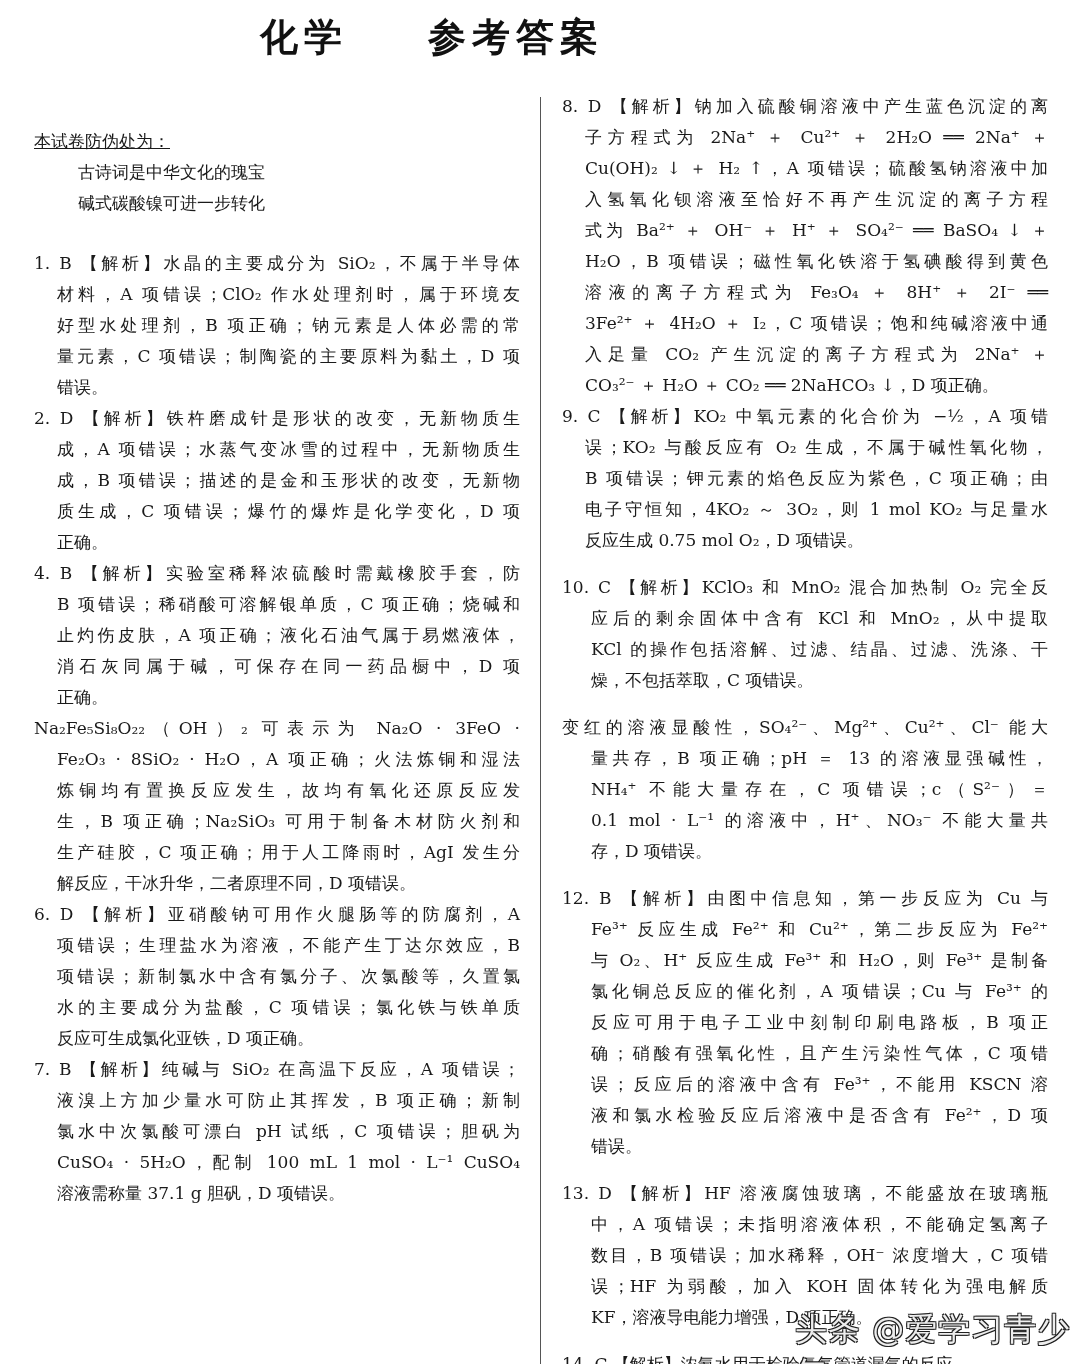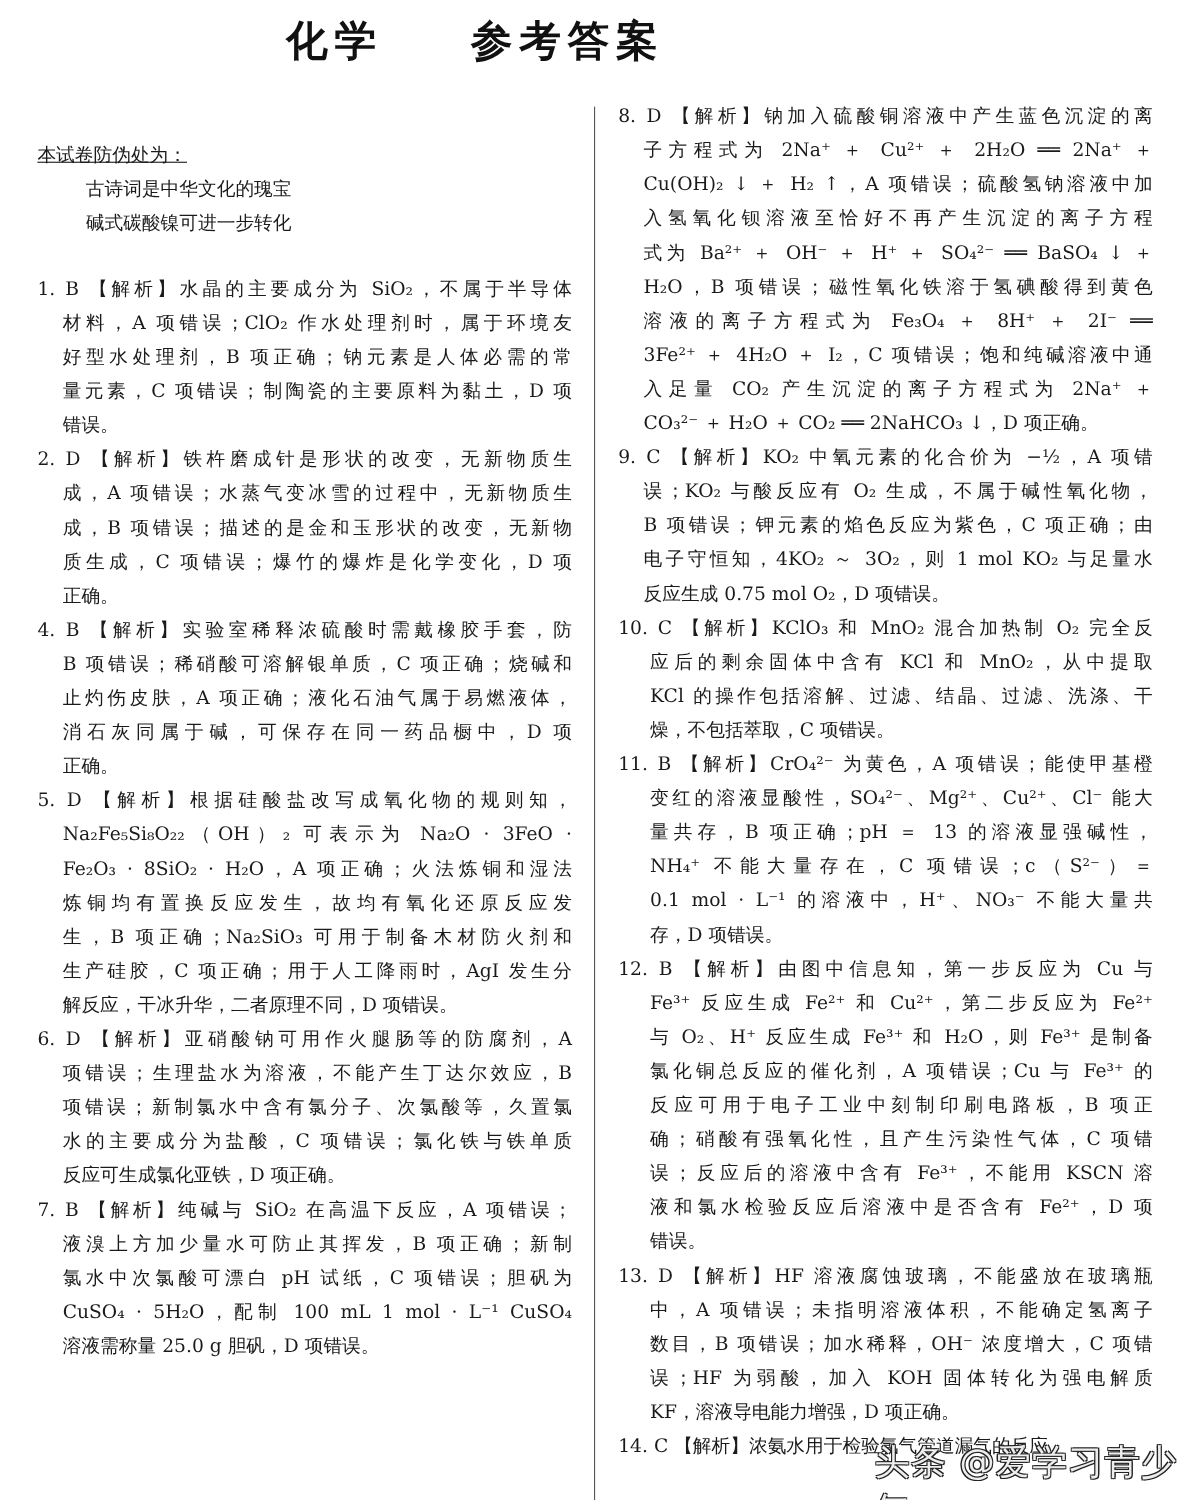--- a/index.html
+++ b/index.html
@@ -16,21 +16,21 @@
   .col.right { left:562px; top:91px; width:486px; }
   .ln { white-space:nowrap; height:31px; text-align:justify; text-align-last:justify; overflow:visible; }
   .ln.last { text-align-last:left; }
   .ln.ind { padding-left:23px; }
   .notice-head { margin-bottom:0;text-decoration:underline; }
   .notice-line { padding-left:44px; text-align-last:left; }
   .spacer { height:29px; }
   .q { margin:0; }
   .q .ln:first-child { padding-left:0; }
   .q.wide .ln { padding-left:29px; }
-  .q.wide .ln:first-child { padding-left:0; }
+  .q.wide .ln:first-child { padding-left:0;margin-top:16px; }
   .watermark { position:absolute; left:795px; top:1308px; font-family:"DejaVu Sans","Liberation Sans",sans-serif;
                font-size:32px; color:rgba(255,255,255,0.92);
                text-shadow:-1px -1px 0 #222, 1px -1px 0 #222, -1px 1px 0 #222, 1px 1px 0 #222; letter-spacing:1px; }
 </style>
 </head>
 <body>
 
 <div class="title">
   <span>化学</span><span class="gap"></span><span>参考答案</span>
 </div>
@@ -60,41 +60,40 @@
         <div class="ln ind last">正确。</div>
       </div>
       <div class="q">
         <div class="ln">4. B 【解析】实验室稀释浓硫酸时需戴橡胶手套，防</div>
         <div class="ln ind">B 项错误；稀硝酸可溶解银单质，C 项正确；烧碱和</div>
         <div class="ln ind">止灼伤皮肤，A 项正确；液化石油气属于易燃液体，</div>
         <div class="ln ind">消石灰同属于碱，可保存在同一药品橱中，D 项</div>
         <div class="ln ind last">正确。</div>
       </div>
       <div class="q">
-        <div class="ln">5. D 【解析】根据硅酸盐改写成氧化物的规则知，</div>
         <div class="ln ind">Na₂Fe₅Si₈O₂₂（OH）₂ 可表示为 Na₂O · 3FeO ·</div>
         <div class="ln ind">Fe₂O₃ · 8SiO₂ · H₂O，A 项正确；火法炼铜和湿法</div>
         <div class="ln ind">炼铜均有置换反应发生，故均有氧化还原反应发</div>
         <div class="ln ind">生，B 项正确；Na₂SiO₃ 可用于制备木材防火剂和</div>
         <div class="ln ind">生产硅胶，C 项正确；用于人工降雨时，AgI 发生分</div>
         <div class="ln ind last">解反应，干冰升华，二者原理不同，D 项错误。</div>
       </div>
       <div class="q">
         <div class="ln">6. D 【解析】亚硝酸钠可用作火腿肠等的防腐剂，A</div>
         <div class="ln ind">项错误；生理盐水为溶液，不能产生丁达尔效应，B</div>
         <div class="ln ind">项错误；新制氯水中含有氯分子、次氯酸等，久置氯</div>
         <div class="ln ind">水的主要成分为盐酸，C 项错误；氯化铁与铁单质</div>
         <div class="ln ind last">反应可生成氯化亚铁，D 项正确。</div>
       </div>
       <div class="q">
         <div class="ln">7. B 【解析】纯碱与 SiO₂ 在高温下反应，A 项错误；</div>
         <div class="ln ind">液溴上方加少量水可防止其挥发，B 项正确；新制</div>
         <div class="ln ind">氯水中次氯酸可漂白 pH 试纸，C 项错误；胆矾为</div>
         <div class="ln ind">CuSO₄ · 5H₂O，配制 100 mL 1 mol · L⁻¹ CuSO₄</div>
-        <div class="ln ind last">溶液需称量 25.0 g 胆矾，D 项错误。</div>
+        <div class="ln ind last">溶液需称量 37.1 g 胆矾，D 项错误。</div>
       </div>
     </div>
 </div>
 
 <div class="col right">
   <div id="right-questions">
       <div class="q">
         <div class="ln">8. D 【解析】钠加入硫酸铜溶液中产生蓝色沉淀的离</div>
         <div class="ln ind">子方程式为 2Na⁺ ＋ Cu²⁺ ＋ 2H₂O ══ 2Na⁺ ＋</div>
         <div class="ln ind">Cu(OH)₂ ↓ ＋ H₂ ↑，A 项错误；硫酸氢钠溶液中加</div>
@@ -113,21 +112,20 @@
         <div class="ln ind">电子守恒知，4KO₂ ～ 3O₂，则 1 mol KO₂ 与足量水</div>
         <div class="ln ind last">反应生成 0.75 mol O₂，D 项错误。</div>
       </div>
       <div class="q wide">
         <div class="ln">10. C 【解析】KClO₃ 和 MnO₂ 混合加热制 O₂ 完全反</div>
         <div class="ln ind">应后的剩余固体中含有 KCl 和 MnO₂，从中提取</div>
         <div class="ln ind">KCl 的操作包括溶解、过滤、结晶、过滤、洗涤、干</div>
         <div class="ln ind last">燥，不包括萃取，C 项错误。</div>
       </div>
       <div class="q wide">
-        <div class="ln">11. B 【解析】CrO₄²⁻ 为黄色，A 项错误；能使甲基橙</div>
         <div class="ln ind">变红的溶液显酸性，SO₄²⁻、Mg²⁺、Cu²⁺、Cl⁻ 能大</div>
         <div class="ln ind">量共存，B 项正确；pH ＝ 13 的溶液显强碱性，</div>
         <div class="ln ind">NH₄⁺ 不能大量存在，C 项错误；c（S²⁻）＝</div>
         <div class="ln ind">0.1 mol · L⁻¹ 的溶液中，H⁺、NO₃⁻ 不能大量共</div>
         <div class="ln ind last">存，D 项错误。</div>
       </div>
       <div class="q wide">
         <div class="ln">12. B 【解析】由图中信息知，第一步反应为 Cu 与</div>
         <div class="ln ind">Fe³⁺ 反应生成 Fe²⁺ 和 Cu²⁺，第二步反应为 Fe²⁺</div>
         <div class="ln ind">与 O₂、H⁺ 反应生成 Fe³⁺ 和 H₂O，则 Fe³⁺ 是制备</div>

